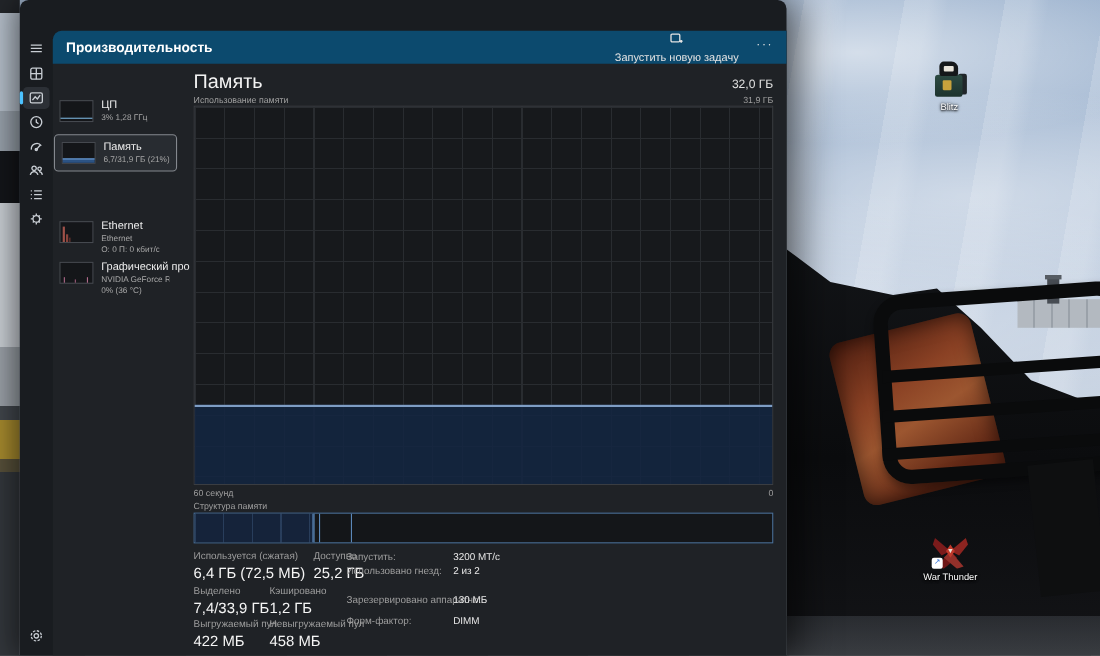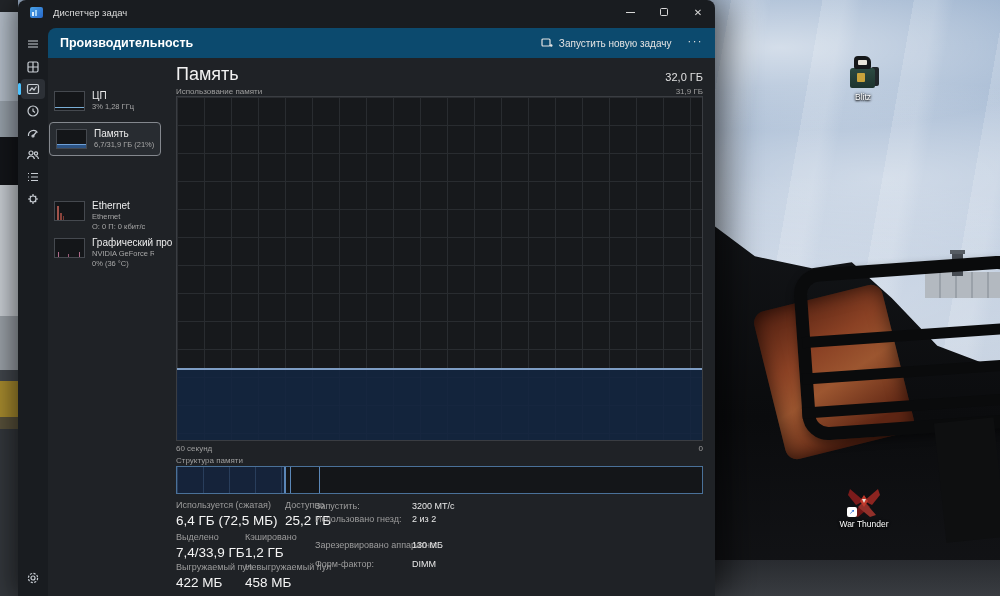--- a/index.html
+++ b/index.html
@@ -90,21 +90,21 @@
   .rail-ico { position:absolute; left:3px; width:24px; height:20px; display:flex; align-items:center; justify-content:center; border-radius:4px; }
   .rail-ico svg { stroke:#c9ced4; fill:none; stroke-width:1.2; }
   .rail-ico.sel { background:#2c3036; }
   .rail-ico.sel:before { content:""; position:absolute; left:-3px; top:4px; width:3px; height:12px; border-radius:2px; background:#4cc2ff; }
 
   
   .card { position:absolute; left:30px; top:28px; width:667px; height:568px; background:#1f2226; border-radius:8px 0 0 0; }
   .toolbar { position:absolute; left:0; top:0; right:0; height:30px; background:#0c4a6e; border-radius:8px 0 0 0; display:flex; align-items:center; }
   .toolbar-title { margin-left:12px; font-size:12.5px; font-weight:700; color:#fff; }
   .toolbar-right { margin-left:auto; display:flex; align-items:center; }
-  .run-task { display:flex; align-items:center; gap:6px; font-size:10px; color:#e3e3e3; padding:4px 8px; border-radius:4px; }
+  .run-task { display:flex; align-items:center; gap:6px; font-size:10px; color:#e3e3e3; padding:4px 8px; border-radius:4px;flex-direction:column; }
   .run-task svg { stroke:#e3e3e3; fill:none; stroke-width:1.2; }
   .more-btn { font-size:11px; letter-spacing:1.5px; color:#e3e3e3; padding:0 12px 4px 8px; }
 
   
   .side { position:absolute; left:0; top:30px; width:127px; bottom:0; }
   .side-item { position:absolute; left:6px; display:flex; gap:7px; }
   .thumb { width:31px; height:20px; background:#141619; border:1px solid #45494f; position:relative; flex:none; margin-top:1px; }
   .thumb .fill { position:absolute; left:0; right:0; bottom:0; }
   .spike { position:absolute; bottom:0; }
   .s-title { font-size:10px; color:#ececec; line-height:1.2; }
@@ -185,33 +185,20 @@
       <polygon points="18,8 22,14 18,20 14,14" fill="#c0392b"></polygon>
       <polygon points="16,12 20,12 18,16" fill="#e8e0d8"></polygon>
     </svg>
     <div class="wt-badge">↗</div>
   </div>
   <div class="lbl">War Thunder</div>
 </div>
 
 <div class="window">
 
-  <div class="titlebar">
-    <div class="app-ico"></div>
-    <div class="title-text">Диспетчер задач</div>
-    <div class="win-controls">
-      <div class="wc wc-min">
-          <i></i>
-        </div>
-      <div class="wc wc-max">
-          <i></i>
-        </div>
-      <div class="wc wc-close">✕</div>
-    </div>
-  </div>
 
   <div class="rail">
     <div class="rail-ico" style="top:10px;">
       <svg width="14" height="14" viewBox="0 0 14 14">
           <path d="M2 4h10M2 7h10M2 10h10"></path>
         </svg>
     </div>
     <div class="rail-ico" style="top:33px;">
       <svg width="14" height="14" viewBox="0 0 14 14">
           <rect x="2" y="2" width="10" height="10" rx="1.5"></rect>

